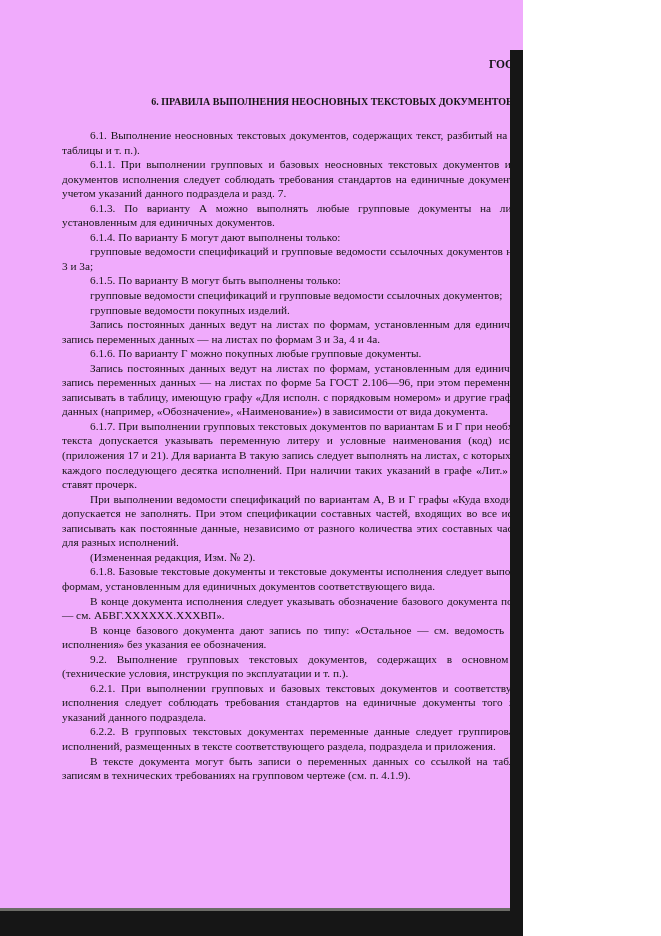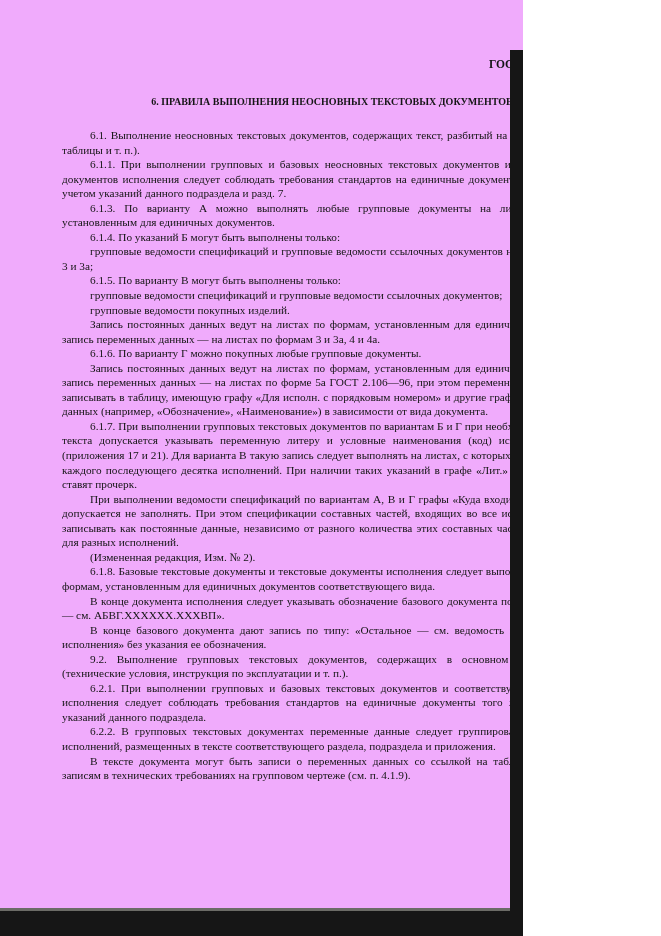--- a/index.html
+++ b/index.html
@@ -78,21 +78,21 @@
 <div class="page">
   <div class="content">
     <div class="doc-header">
       <span>ГОСТ 2.113—75 С. 11</span>
     </div>
     <h1 class="section-title">6. ПРАВИЛА ВЫПОЛНЕНИЯ НЕОСНОВНЫХ ТЕКСТОВЫХ ДОКУМЕНТОВ</h1>
     <div class="body-text" id="document-body">
         <p class="para bold">6.1. Выполнение неосновных текстовых документов, содержащих текст, разбитый на графы (ведомости, таблицы и т. п.).</p>
         <p class="para">6.1.1. При выполнении групповых и базовых неосновных текстовых документов и соответствующих документов исполнения следует соблюдать требования стандартов на единичные документы того же вида, с учетом указаний данного подраздела и разд. 7.</p>
         <p class="para">6.1.3. По варианту А можно выполнять любые групповые документы на листах по формам, установленным для единичных документов.</p>
-        <p class="para">6.1.4. По указаний Б могут быть выполнены только:</p>
+        <p class="para">6.1.4. По варианту Б могут дают выполнены только:</p>
         <p class="para">групповые ведомости спецификаций и групповые ведомости ссылочных документов на листах по форме 3 и 3а;</p>
         <p class="para">6.1.5. По варианту В могут быть выполнены только:</p>
         <p class="para">групповые ведомости спецификаций и групповые ведомости ссылочных документов;</p>
         <p class="para">групповые ведомости покупных изделий.</p>
         <p class="para">Запись постоянных данных ведут на листах по формам, установленным для единичных документов, а запись переменных данных — на листах по формам 3 и 3а, 4 и 4а.</p>
         <p class="para">6.1.6. По варианту Г можно покупных любые групповые документы.</p>
         <p class="para">Запись постоянных данных ведут на листах по формам, установленным для единичных документов, а запись переменных данных — на листах по форме 5а ГОСТ 2.106—96, при этом переменные данные следует записывать в таблицу, имеющую графу «Для исполн. с порядковым номером» и другие графы для переменных данных (например, «Обозначение», «Наименование») в зависимости от вида документа.</p>
         <p class="para">6.1.7. При выполнении групповых текстовых документов по вариантам Б и Г при необходимости в начале текста допускается указывать переменную литеру и условные наименования (код) исполнений изделий (приложения 17 и 21). Для варианта В такую запись следует выполнять на листах, с которых начинается запись каждого последующего десятка исполнений. При наличии таких указаний в графе «Лит.» основной надписи ставят прочерк.</p>
         <p class="para">При выполнении ведомости спецификаций по вариантам А, В и Г графы «Куда входит» и «Общее кол.» допускается не заполнять. При этом спецификации составных частей, входящих во все исполнения, следует записывать как постоянные данные, независимо от разного количества этих составных частей, применяемых для разных исполнений.</p>
         <p class="para bold">(Измененная редакция, Изм. № 2).</p>

